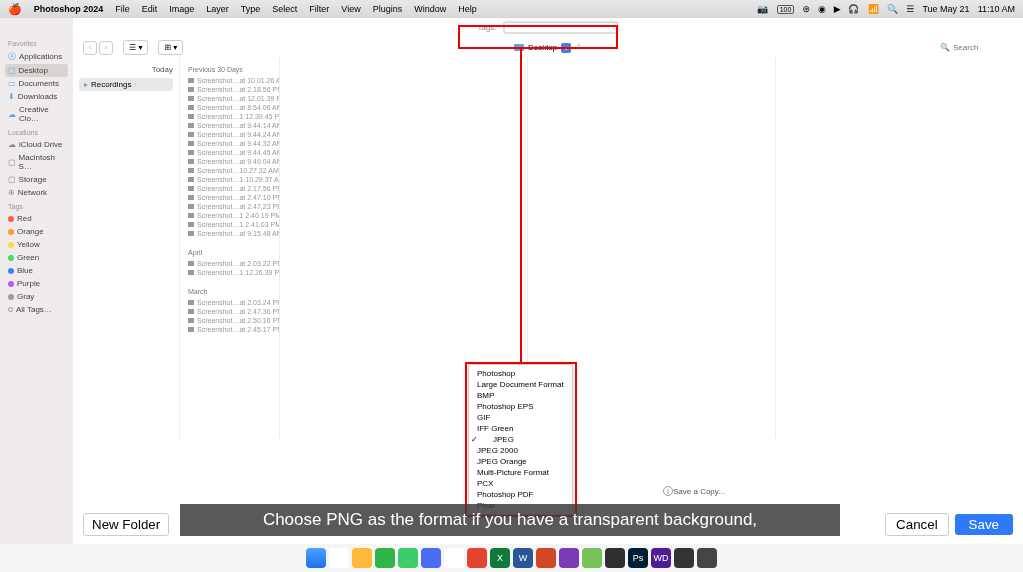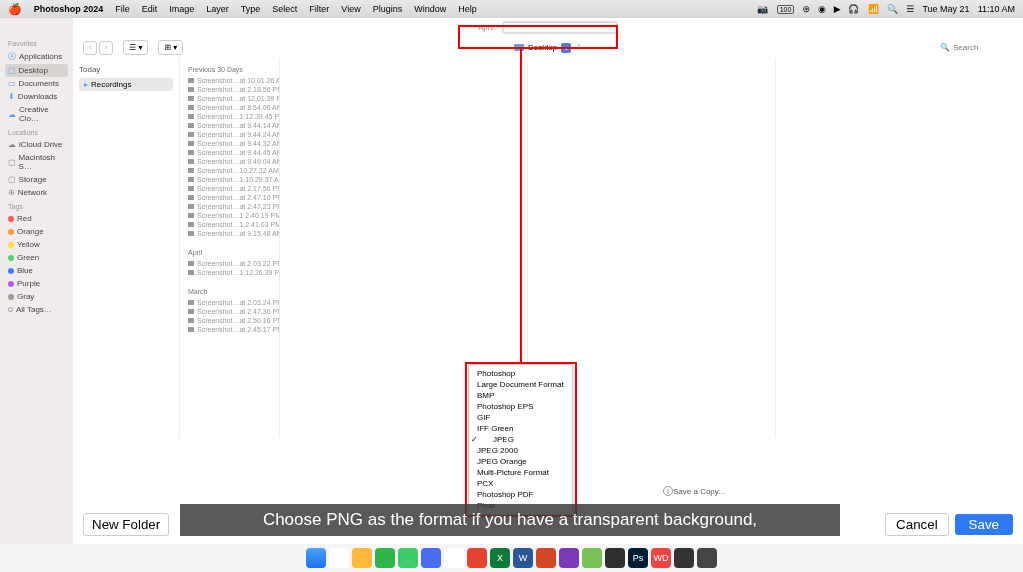--- a/index.html
+++ b/index.html
@@ -36,21 +36,21 @@
     .nav-btns { display: flex; gap: 2px; }
     .nav-btn { width: 14px; height: 14px; border: 1px solid #ccc; border-radius: 3px; background: #fff; display: flex; align-items: center; justify-content: center; color: #aaa; font-size: 8px; }
     .view-btn { padding: 2px 5px; border: 1px solid #ccc; border-radius: 3px; background: #fff; font-size: 8px; }
     .location-label { position: absolute; left: 50%; transform: translateX(-50%); display: flex; align-items: center; gap: 4px; }
     .loc-icon { width: 10px; height: 7px; background: #5fa3e0; border-radius: 1px; display: inline-block; }
     .loc-drop { width: 10px; height: 10px; background: #4a7de0; border-radius: 2px; color: #fff; font-size: 6px; display: inline-flex; align-items: center; justify-content: center; }
     .search { position: absolute; right: 10px; display: flex; align-items: center; gap: 3px; color: #bbb; }
     
     .file-browser { display: flex; height: 380px; }
     .col1 { width: 107px; border-right: 1px solid #eee; padding: 5px 3px; font-size: 8px; }
-    .col1 .today-hdr { padding: 2px 3px; color: #555; }
+    .col1 .today-hdr { padding: 2px 3px; color: #555; text-align: right; }
     .col1 .folder-item { padding: 2px 5px; background: #e8e8e8; border-radius: 3px; display: flex; align-items: center; gap: 3px; margin: 2px 3px; }
     .col1 .scroll-hint { color: #ccc; float: right; font-size: 7px; }
     .col2 { width: 100px; border-right: 1px solid #eee; padding: 5px 3px; font-size: 7px; color: #999; overflow: hidden; }
     .col2 .section { margin-bottom: 8px; }
     .col2 .section-hdr { padding: 3px 5px; color: #777; font-size: 7px; }
     .col2 .file-item { padding: 1px 5px; display: flex; gap: 3px; white-space: nowrap; }
     .col2 .file-ic { width: 6px; height: 5px; background: #999; display: inline-block; flex-shrink: 0; margin-top: 1px; }
     
     .format-dropdown { position: absolute; top: 364px; left: 468px; width: 105px; background: #fff; border: 1px solid #ccc; border-radius: 3px; font-size: 8px; padding: 3px 0; box-shadow: 0 2px 8px rgba(0,0,0,0.15); z-index: 5; }
     .format-dropdown .opt { padding: 1px 8px; }
@@ -187,21 +187,21 @@
       </div>
     </div>
   <div class="item">
       <span class="tag-circle"></span>
       <span>All Tags…</span>
     </div>
 </div>
 
 <div class="dialog">
   <div class="save-row">
-    <label>April:</label>
+    <label>Tags:</label>
     <input class="save-input" style="border-color: rgb(221, 221, 221);">
   </div>
 
   <div class="toolbar">
     <div class="nav-btns">
       <div class="nav-btn">‹</div>
       <div class="nav-btn">›</div>
     </div>
     <div class="view-btn">☰ ▾</div>
     <div class="view-btn">⊞ ▾</div>
@@ -385,16 +385,16 @@
     <div class="app" style="background: rgb(74, 108, 240);"></div>
     <div class="app" style="background: rgb(255, 255, 255);">21</div>
     <div class="app" style="background: rgb(228, 67, 50);"></div>
     <div class="app" style="background: rgb(15, 123, 58);">X</div>
     <div class="app" style="background: rgb(43, 87, 151);">W</div>
     <div class="app" style="background: rgb(210, 71, 38);"></div>
     <div class="app" style="background: rgb(123, 58, 181);"></div>
     <div class="app" style="background: rgb(120, 194, 87);"></div>
     <div class="app" style="background: rgb(47, 47, 47);"></div>
     <div class="app" style="background: rgb(0, 30, 54);">Ps</div>
-    <div class="app" style="background: #ef4444;">WD</div>
+    <div class="app" style="background: #4c1d95;">WD</div>
     <div class="app" style="background: rgb(51, 51, 51);"></div>
     <div class="app" style="background: rgb(68, 68, 68);"></div>
   </div>
 
 </body></html>

